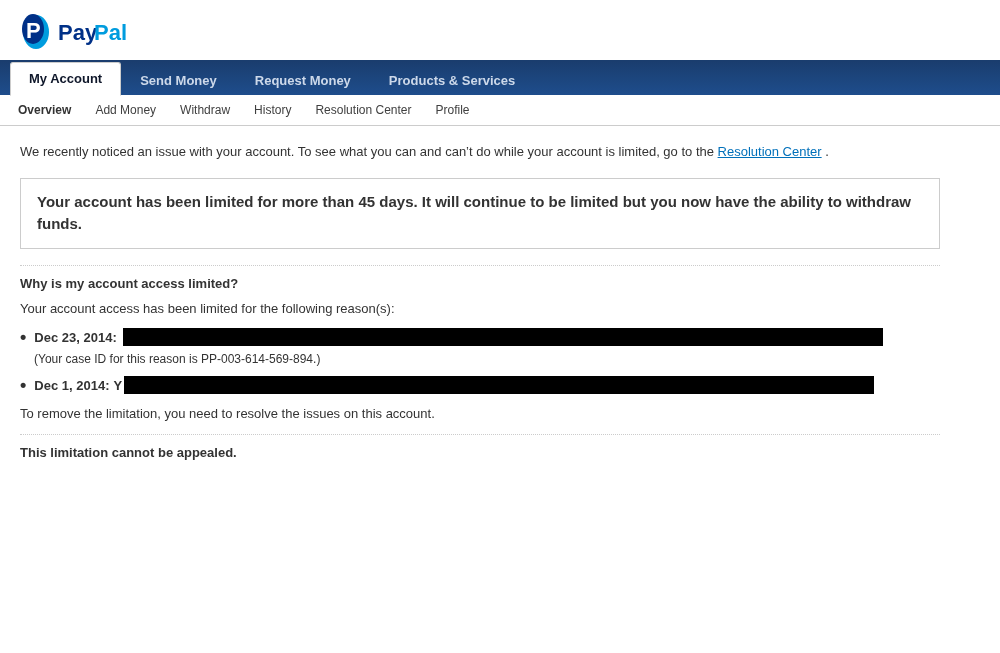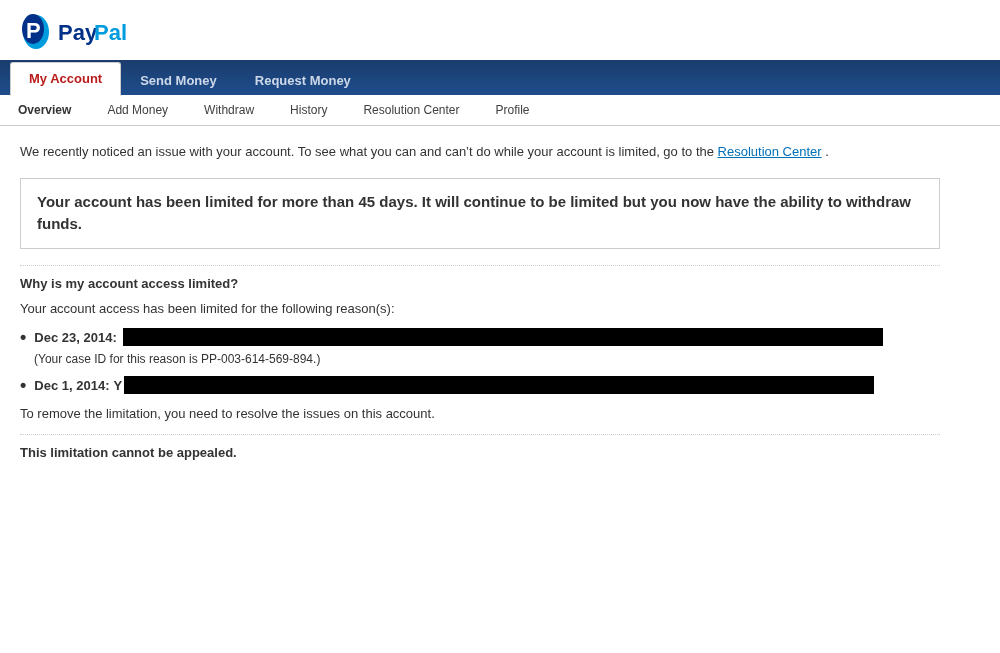--- a/index.html
+++ b/index.html
@@ -30,34 +30,34 @@
       border-radius: 3px 3px 0 0;
       white-space: nowrap;
       text-decoration: none;
       display: block;
       margin-bottom: 0;
       position: relative;
       top: 1px;
     }
     .main-nav .nav-tab.active {
       background: #fff;
-      color: #b91c1c;
+      color: #0f172a;
       border-color: #ccc;
       border-bottom: 1px solid #fff;
       padding-bottom: 9px;
     }
 
     
     .sub-nav {
       display: flex;
       align-items: center;
       padding: 6px 10px;
       border-bottom: 1px solid #ccc;
       background: #fff;
-      gap: 20px;
+      gap: 8px;
     }
     .sub-nav a {
       padding: 2px 8px;
       color: #404040;
       text-decoration: none;
       font-size: 12px;
       cursor: pointer;
     }
     .sub-nav a.active {
       font-weight: bold;
@@ -119,20 +119,21 @@
       <text x="38" y="26" font-family="Arial" font-size="22" font-weight="bold" fill="#003087">Pay</text>
       <text x="74" y="26" font-family="Arial" font-size="22" font-weight="bold" fill="#009cde">Pal</text>
     </svg>
   </div>
 </div>
 
 <nav class="main-nav">
   <a class="nav-tab active">My Account</a>
   <a class="nav-tab">Send Money</a>
   <a class="nav-tab">Request Money</a>
+  <a class="nav-tab">Products &amp; Services</a>
 </nav>
 
 <nav class="sub-nav">
   <a class="active">Overview</a>
   <a>Add Money</a>
   <a>Withdraw</a>
   <a>History</a>
   <a>Resolution Center</a>
   <a>Profile</a>
 </nav>

